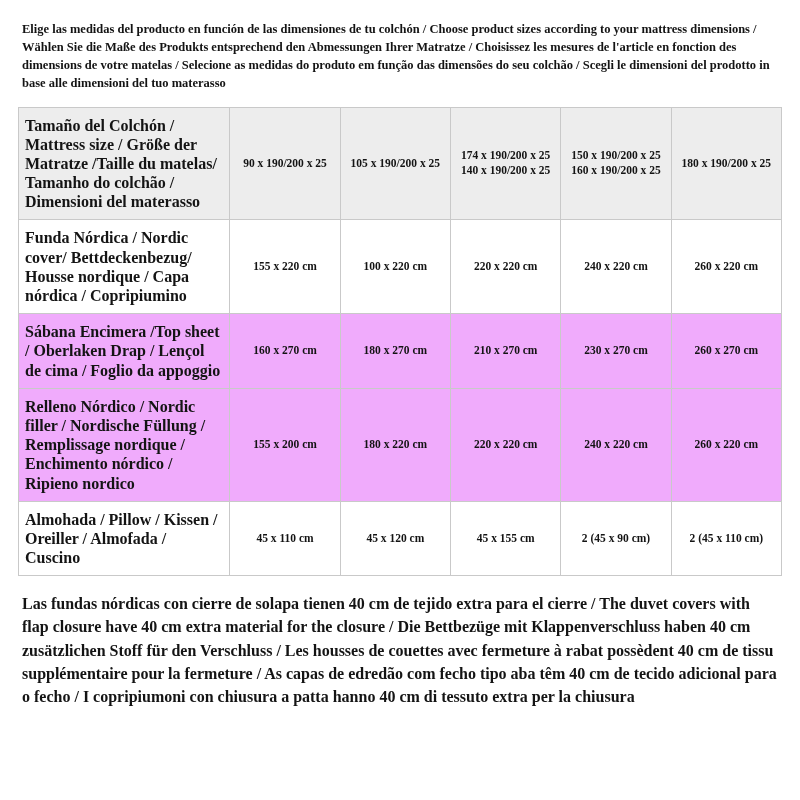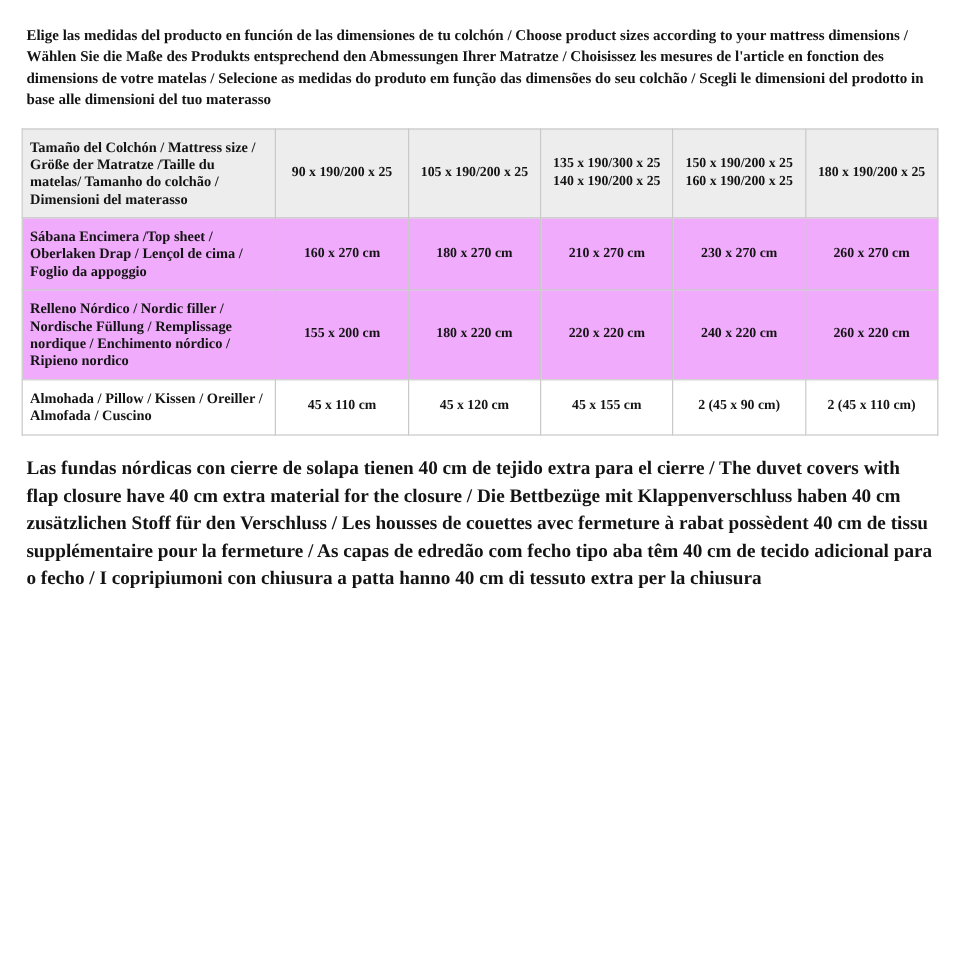--- a/index.html
+++ b/index.html
@@ -36,21 +36,21 @@
     border-collapse: collapse;
     table-layout: fixed;
   }
   table.sizes td {
     border: 1px solid #c9c9c9;
     vertical-align: middle;
     padding: 8px 6px;
   }
   td.rowhead {
     width: 26%;
-    font-size: 12px;
+    font-size: 16px;
     font-weight: bold;
     line-height: 1.2;
     text-align: left;
     padding-left: 8px;
     color: #141414;
   }
   td.val {
     font-size: 11.5px;
     font-weight: bold;
     text-align: center;
@@ -89,32 +89,40 @@
     <tbody>
       <tr class="header-row">
         <td class="rowhead">Tamaño del Colchón / Mattress size / Größe der Matratze /Taille du matelas/ Tamanho do colchão / Dimensioni del materasso</td>
         <td class="val">
           <span class="line">90 x 190/200 x 25</span>
         </td>
         <td class="val">
           <span class="line">105 x 190/200 x 25</span>
         </td>
         <td class="val">
-          <span class="line">135 x 190/300 x 25</span>
+          <span class="line">174 x 190/200 x 25</span>
           <span class="line">140 x 190/200 x 25</span>
         </td>
         <td class="val">
           <span class="line">150 x 190/200 x 25</span>
           <span class="line">160 x 190/200 x 25</span>
         </td>
         <td class="val">
           <span class="line">180 x 190/200 x 25</span>
         </td>
       </tr>
 
+      <tr class="plain">
+        <td class="rowhead">Funda Nórdica /  Nordic cover/ Bettdeckenbezug/ Housse nordique / Capa nórdica / Copripiumino</td>
+        <td class="val">155 x 220 cm</td>
+        <td class="val">100 x 220 cm</td>
+        <td class="val">220 x 220 cm</td>
+        <td class="val">240 x 220 cm</td>
+        <td class="val">260 x 220 cm</td>
+      </tr>
 
       <tr class="shade">
         <td class="rowhead">Sábana Encimera /Top sheet / Oberlaken Drap / Lençol de cima / Foglio da appoggio</td>
         <td class="val">160 x 270 cm</td>
         <td class="val">180 x 270 cm</td>
         <td class="val">210 x 270 cm</td>
         <td class="val">230 x 270 cm</td>
         <td class="val">260 x 270 cm</td>
       </tr>
 

